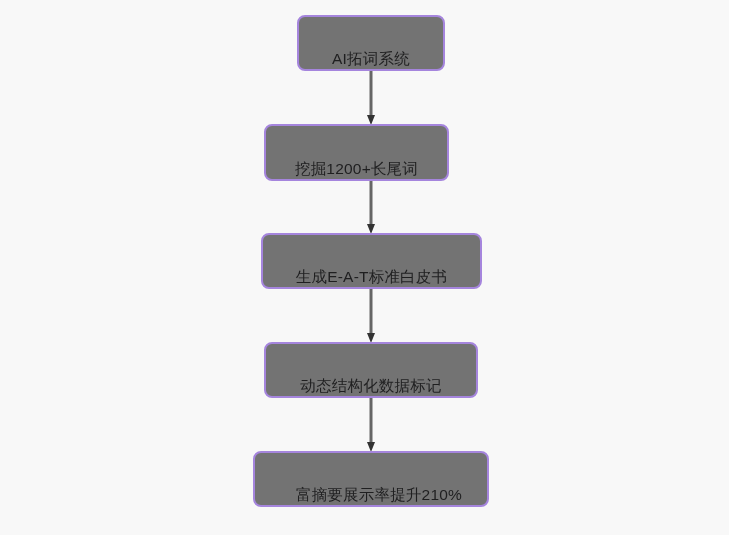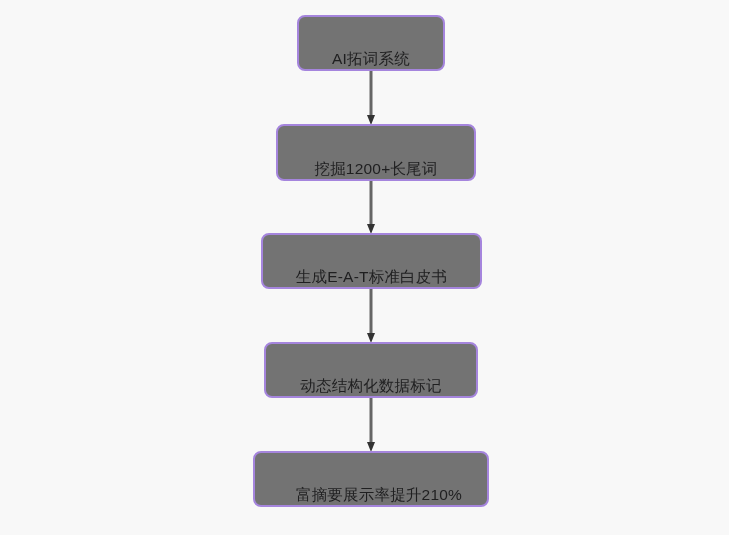--- a/index.html
+++ b/index.html
@@ -37,21 +37,21 @@
     font-size: 15.5px;
     line-height: 1.2;
     color: #1f1f20;
     font-weight: 400;
     letter-spacing: 0.2px;
     white-space: nowrap;
   }
 
   
   .node-1 { left: 297px; top: 15px;  width: 148px; height: 56px; }
-  .node-2 { left: 276px; top: 124px; width: 200px; height: 57px; }
+  .node-2 { left: 264px; top: 124px; width: 185px; height: 57px; }
   .node-3 { left: 261px; top: 233px; width: 221px; height: 56px; }
   .node-4 { left: 264px; top: 342px; width: 214px; height: 56px; }
   .node-5 { left: 253px; top: 451px; width: 236px; height: 56px; padding-left: 16px; }
 
   
   .connector {
     position: absolute;
     left: 0;
     top: 0;
     width: 729px;

